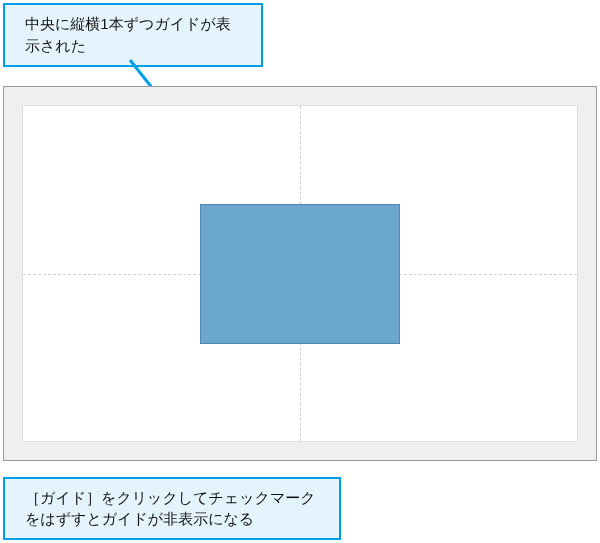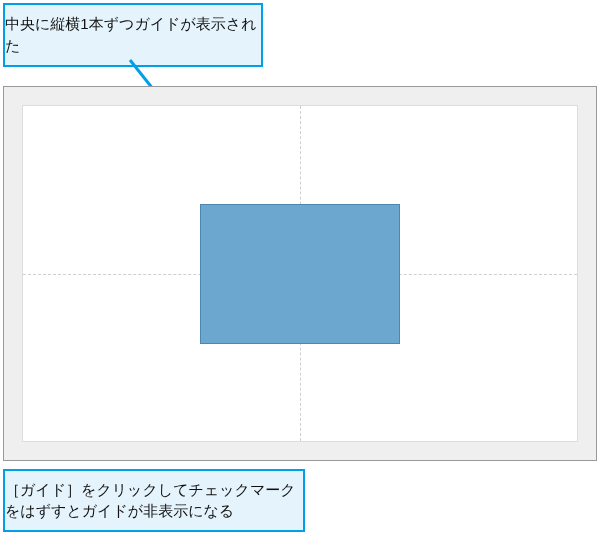--- a/index.html
+++ b/index.html
@@ -7,34 +7,34 @@
     width: 600px;
     height: 543px;
     font-family: "Hiragino Kaku Gothic ProN", "Meiryo", sans-serif;
     position: relative;
     background: #fff;
   }
   .callout {
     position: absolute;
     background: #e5f4fc;
     border: 2px solid #00a0e9;
-    padding: 8px 0;
+    padding: 8px 20px;
     font-size: 15px;
     line-height: 1.45;
     color: #111;
   }
   .callout-top {
     left: 3px;
     top: 3px;
     width: 260px;
   }
   .callout-bottom {
     left: 3px;
-    bottom: 11px;
-    width: 302px;
+    bottom: 3px;
+    width: 338px;
   }
   .editor-frame {
     position: absolute;
     left: 3px;
     top: 86px;
     width: 594px;
     height: 375px;
     border: 1px solid #999;
     background: #efefef;
     padding: 18px;

